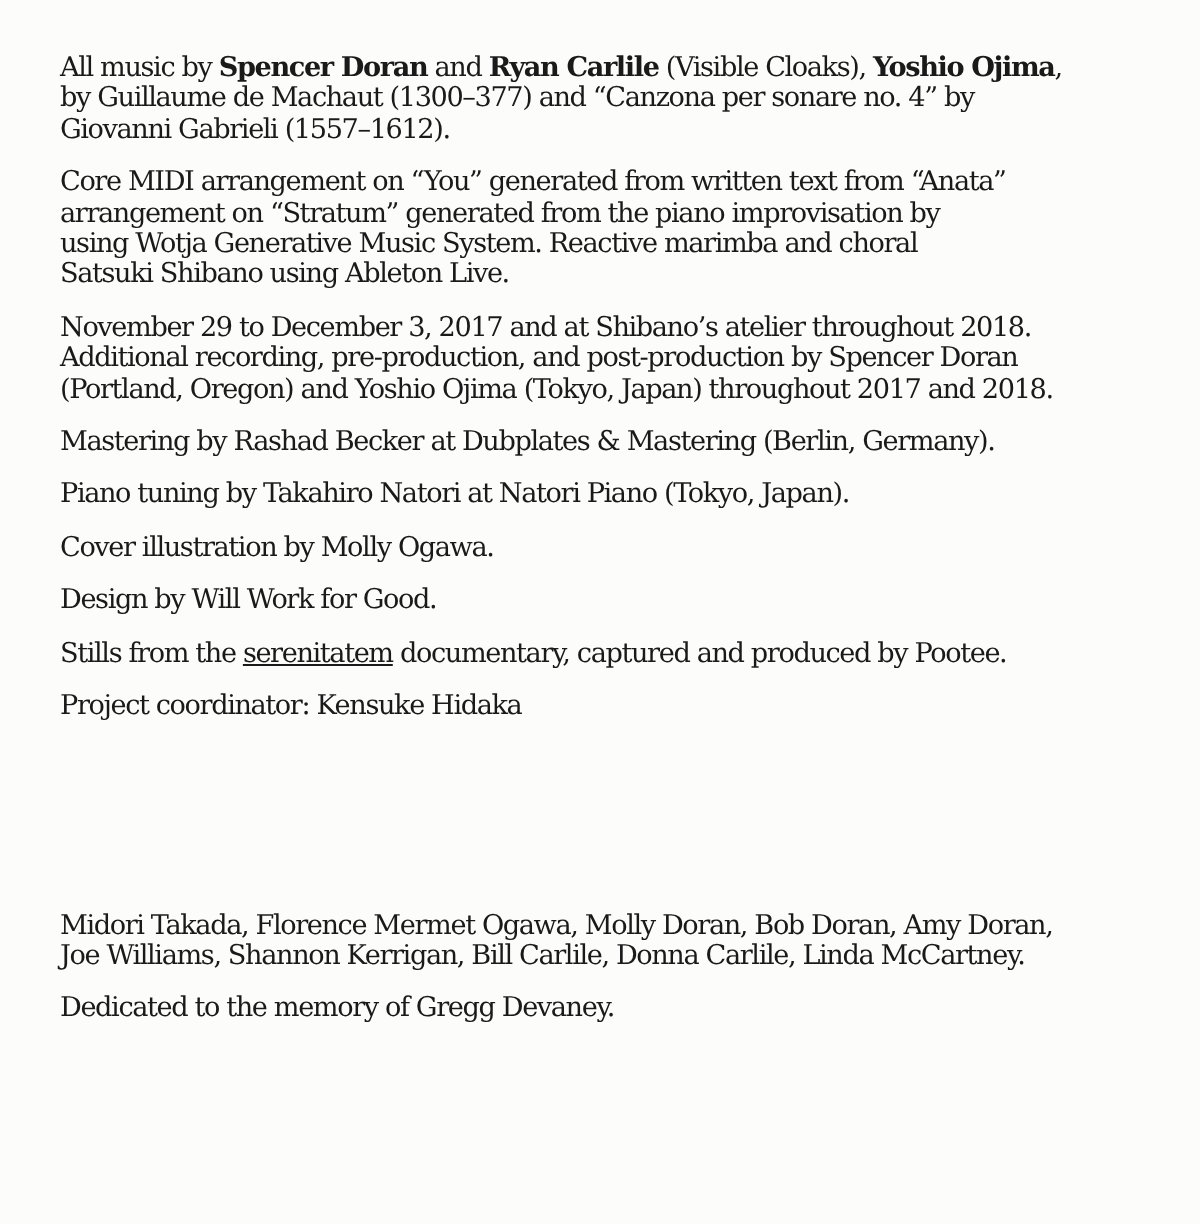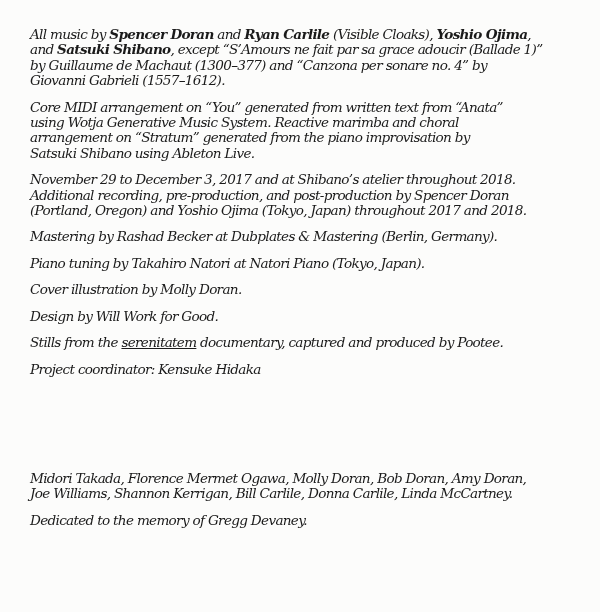--- a/index.html
+++ b/index.html
@@ -16,21 +16,20 @@
     box-sizing: border-box;
     width: 600px;
     height: 612px;
     padding: 27px 22px 0 30px;
     font-family: "DejaVu Serif", serif;
     font-size: 13.6px;
     line-height: 15.4px;
     letter-spacing: -0.7px;
     color: #1a1a1a;
     overflow: hidden;
-    font-style: italic;
   }
   .page p {
     margin: 0 0 11px 0;
   }
   .line {
     display: block;
     white-space: nowrap;
   }
   .seg-bold {
     font-weight: bold;
@@ -42,43 +41,42 @@
     margin-top: 94px;
   }
 </style>
 </head>
 <body style="background: rgb(252, 252, 251);">
 
 <div class="page" style="color: rgb(26, 26, 26);">
   <div id="main-paragraphs">
       <p>
         <span class="line"><span>All music by </span><span class="seg-bold">Spencer Doran</span><span> and </span><span class="seg-bold">Ryan Carlile</span><span> (Visible Cloaks), </span><span class="seg-bold">Yoshio Ojima</span><span>,</span></span>
-        <span class="line"><span>and </span><span class="seg-bold">Satsuki Shibano</span><span>, except “S’Amours ne fait par sa grace adoucir (Ballade 1)”</span></span>
         <span class="line"><span>by Guillaume de Machaut (1300–377) and “Canzona per sonare no. 4” by</span></span>
         <span class="line"><span>Giovanni Gabrieli (1557–1612).</span></span>
       </p>
       <p>
         <span class="line"><span>Core MIDI arrangement on “You” generated from written text from “Anata”</span></span>
+        <span class="line"><span>arrangement on “Stratum” generated from the piano improvisation by</span></span>
         <span class="line"><span>using Wotja Generative Music System. Reactive marimba and choral</span></span>
-        <span class="line"><span>arrangement on “Stratum” generated from the piano improvisation by</span></span>
         <span class="line"><span>Satsuki Shibano using Ableton Live.</span></span>
       </p>
       <p>
         <span class="line"><span>November 29 to December 3, 2017 and at Shibano’s atelier throughout 2018.</span></span>
         <span class="line"><span>Additional recording, pre-production, and post-production by Spencer Doran</span></span>
         <span class="line"><span>(Portland, Oregon) and Yoshio Ojima (Tokyo, Japan) throughout 2017 and 2018.</span></span>
       </p>
       <p>
         <span class="line"><span>Mastering by Rashad Becker at Dubplates &amp; Mastering (Berlin, Germany).</span></span>
       </p>
       <p>
         <span class="line"><span>Piano tuning by Takahiro Natori at Natori Piano (Tokyo, Japan).</span></span>
       </p>
       <p>
-        <span class="line"><span>Cover illustration by Molly Doran.</span></span>
+        <span class="line"><span>Cover illustration by Molly Ogawa.</span></span>
       </p>
       <p>
         <span class="line"><span>Design by Will Work for Good.</span></span>
       </p>
       <p>
         <span class="line"><span>Stills from the </span><span class="seg-underline">serenitatem</span><span> documentary, captured and produced by Pootee.</span></span>
       </p>
       <p>
         <span class="line"><span>Project coordinator: Kensuke Hidaka</span></span>
       </p>

